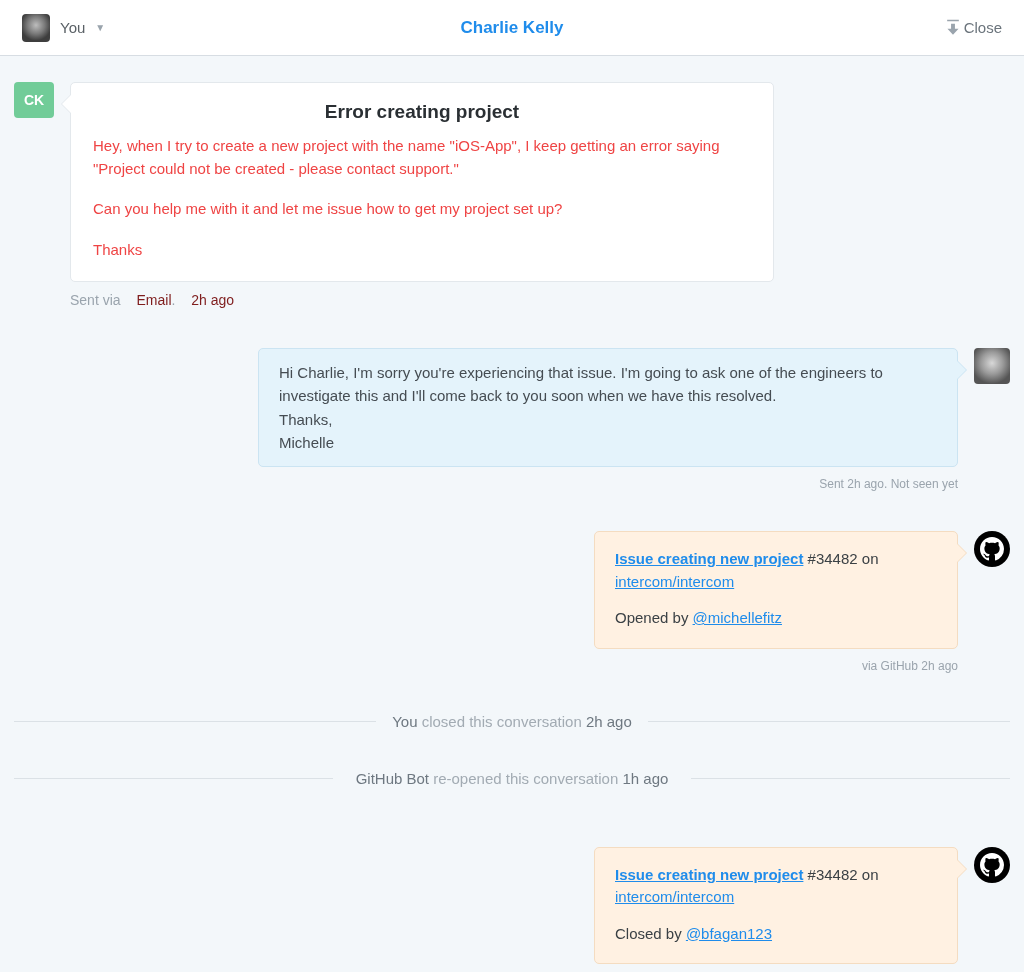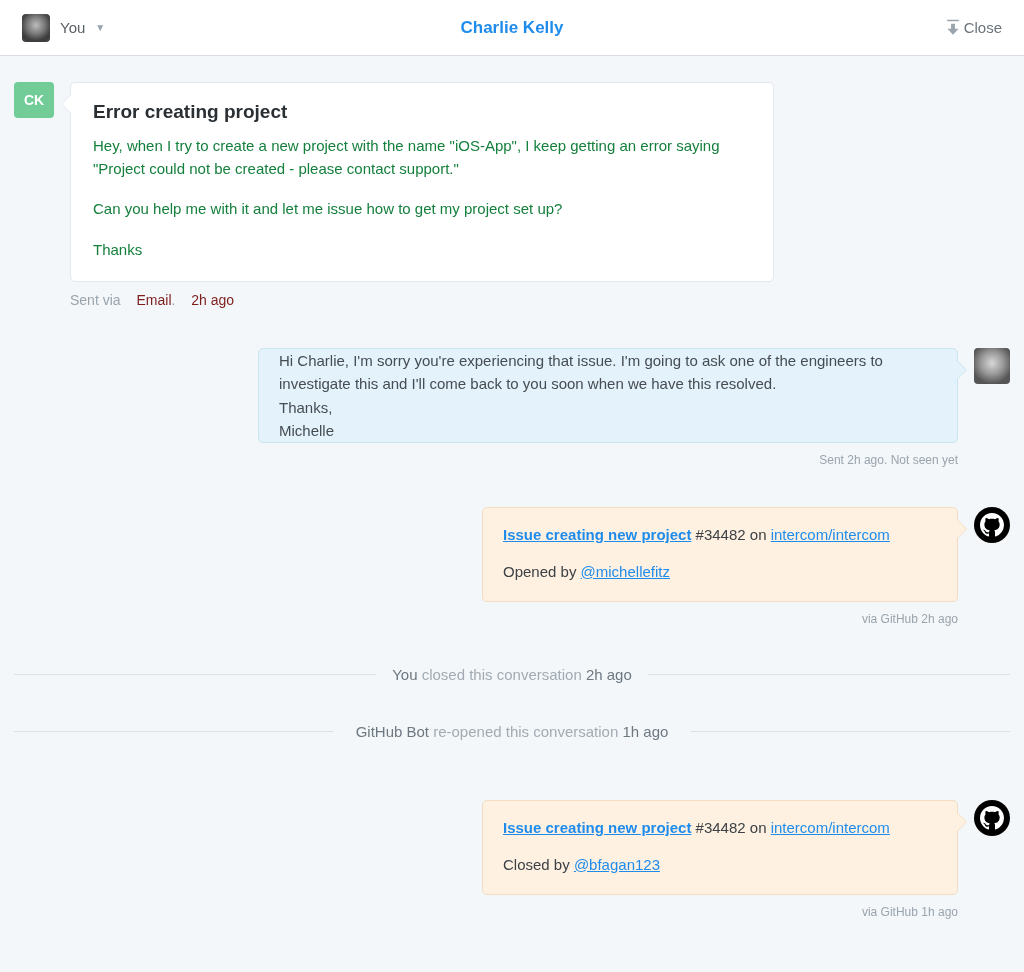--- a/index.html
+++ b/index.html
@@ -98,45 +98,46 @@
     border: 9px solid transparent;
     border-right-color: #fff;
     border-left: none;
     filter: drop-shadow(-1px 0 0 #e3e8ec);
   }
   .msg-title {
     font-size: 19px;
     font-weight: 700;
     color: #2a2f33;
     margin-bottom: 12px;
+    text-align: center;
   }
   .msg-body p {
     line-height: 1.5;
-    color: #15803d;
+    color: #ef4444;
     margin-bottom: 18px;
   }
   .msg-body p:last-child { margin-bottom: 0; }
 
   .meta-line {
     color: #9aa4ad;
     font-size: 14px;
     margin-top: 10px;
   }
   .meta-line .strong { color: #7f1d1d; margin-left: 12px; }
 
   .spacer { height: 40px; }
   .spacer-sm { height: 20px; }
 
   
   .reply-wrap { display: flex; align-items: flex-start; }
   .card-blue {
     background: #e4f3fb;
     border: 1px solid #cbe4f2;
     border-radius: 5px;
-    padding: 0 20px;
+    padding: 12px 20px;
     width: 700px;
     position: relative;
     color: #454c52;
     line-height: 1.55;
   }
   .card-blue::after {
     content: "";
     position: absolute;
     right: -9px; top: 12px;
     border: 9px solid transparent;
@@ -158,21 +159,21 @@
     margin-top: 10px;
     padding-right: 52px;
   }
 
   
   .card-orange {
     background: #fff1e2;
     border: 1px solid #f4dcc1;
     border-radius: 5px;
     padding: 16px 20px 18px 20px;
-    width: 476px;
+    width: 364px;
     position: relative;
     line-height: 1.5;
   }
   .card-orange::after {
     content: "";
     position: absolute;
     right: -9px; top: 12px;
     border: 9px solid transparent;
     border-left-color: #fff1e2;
     border-right: none;

